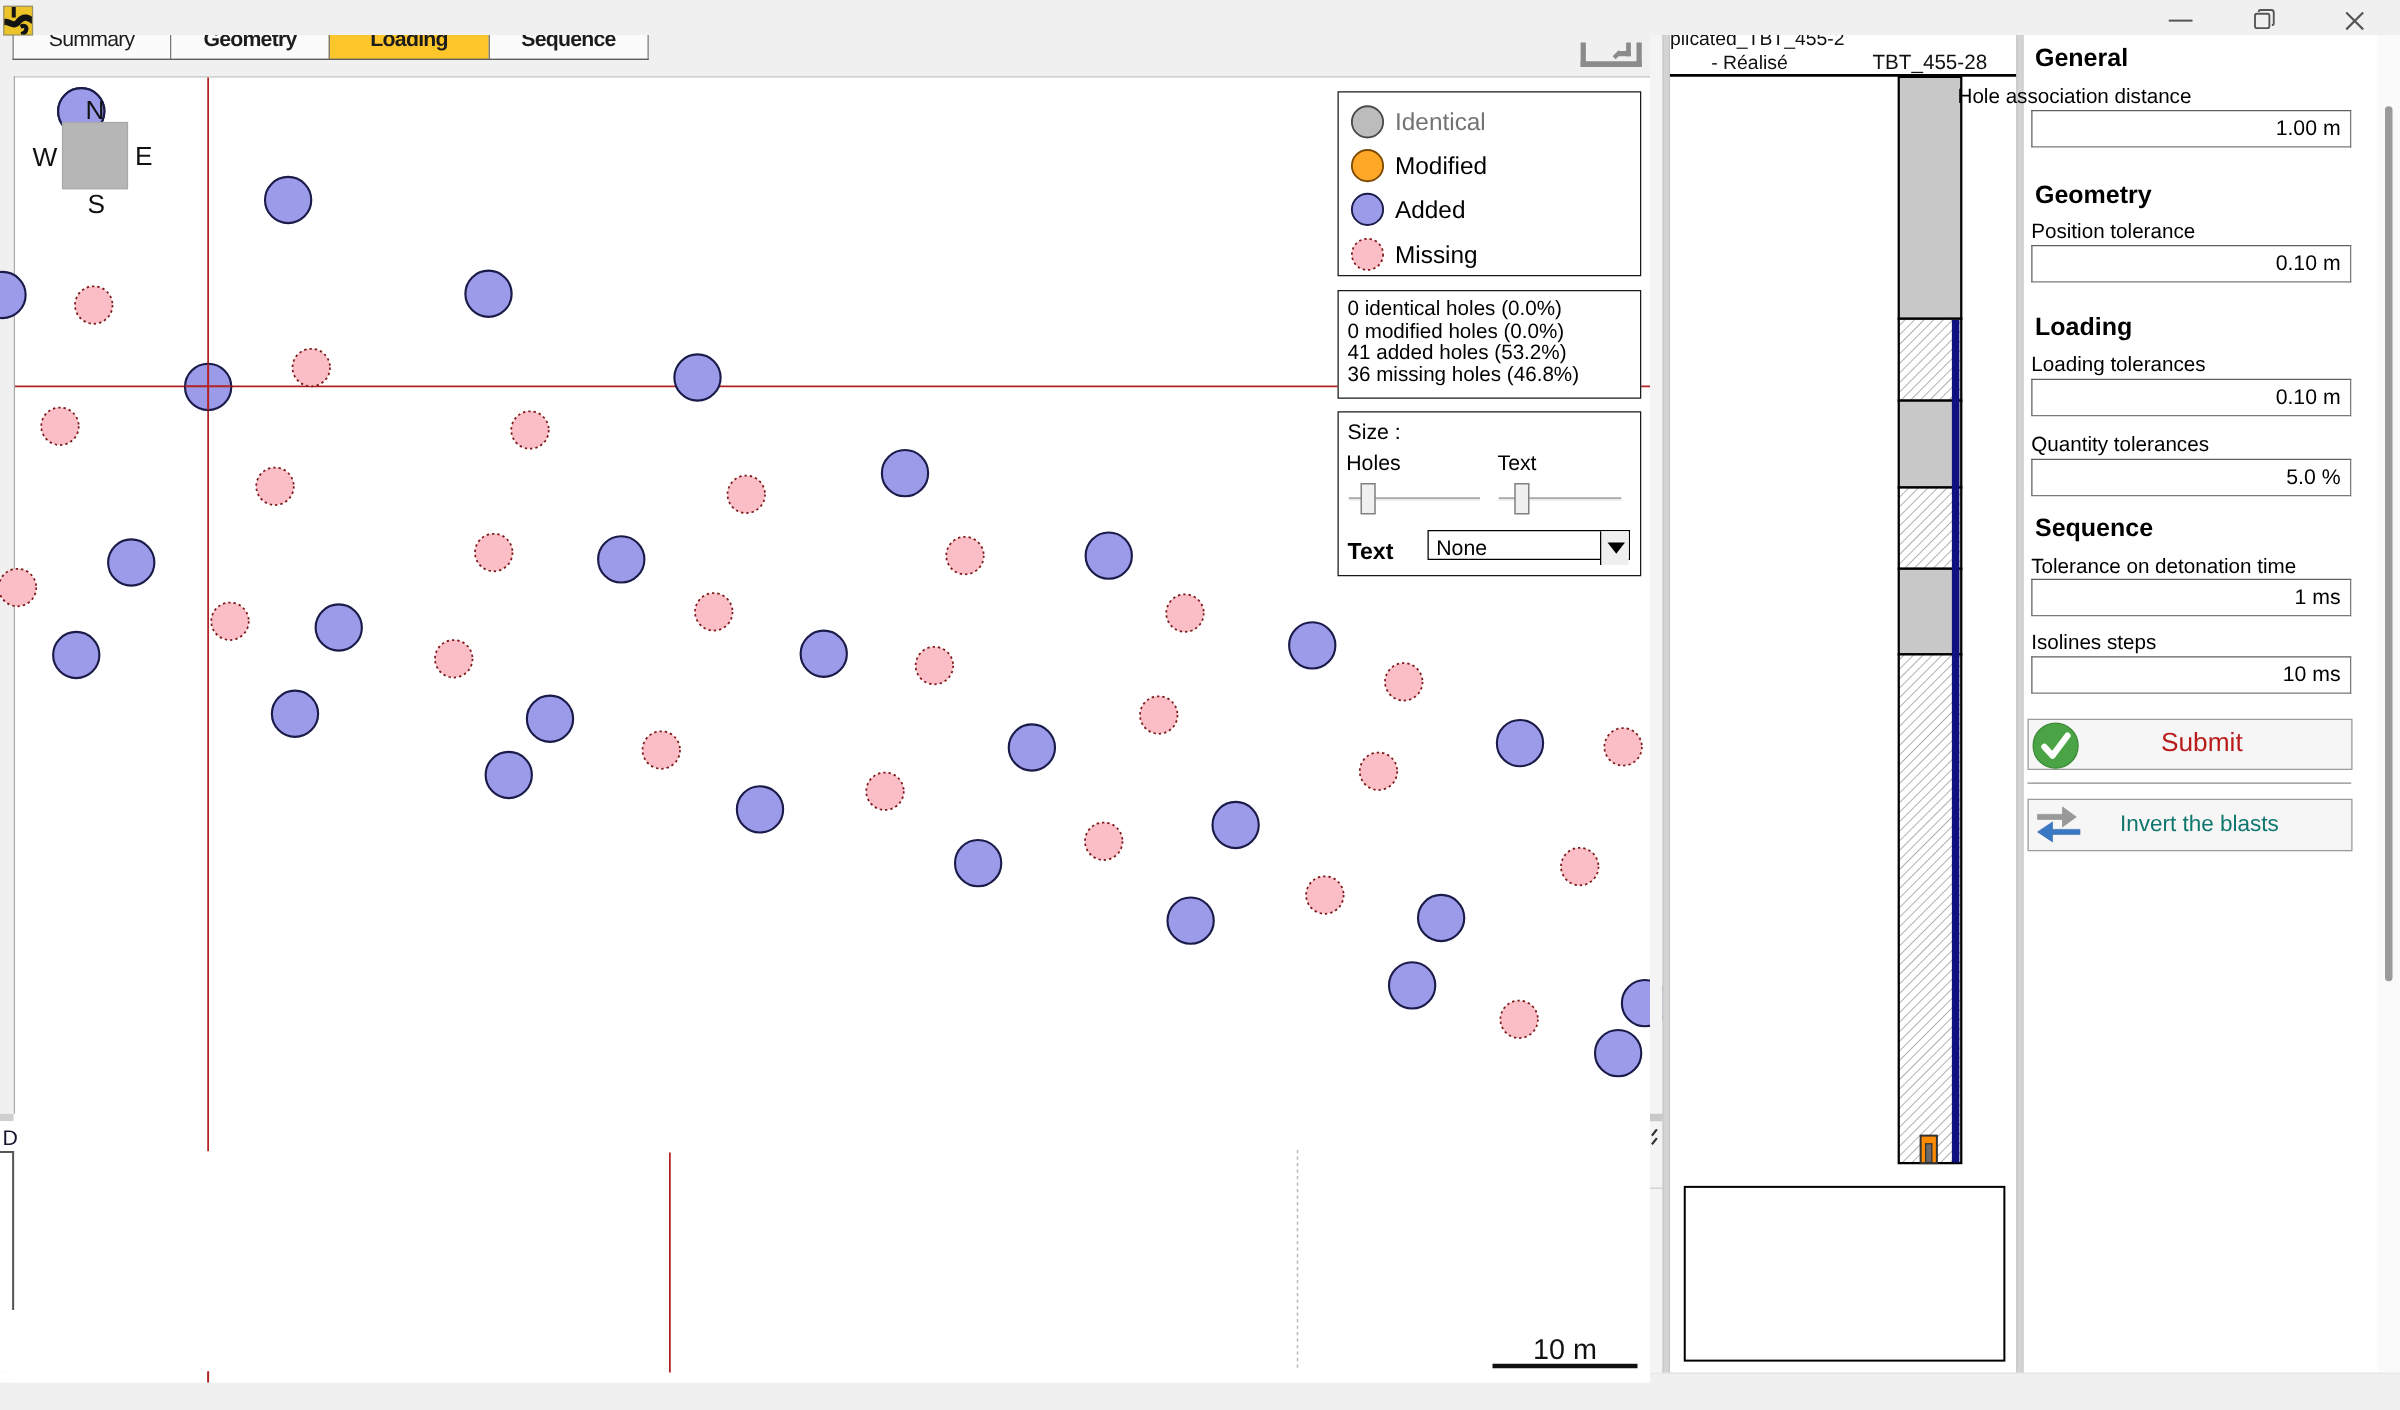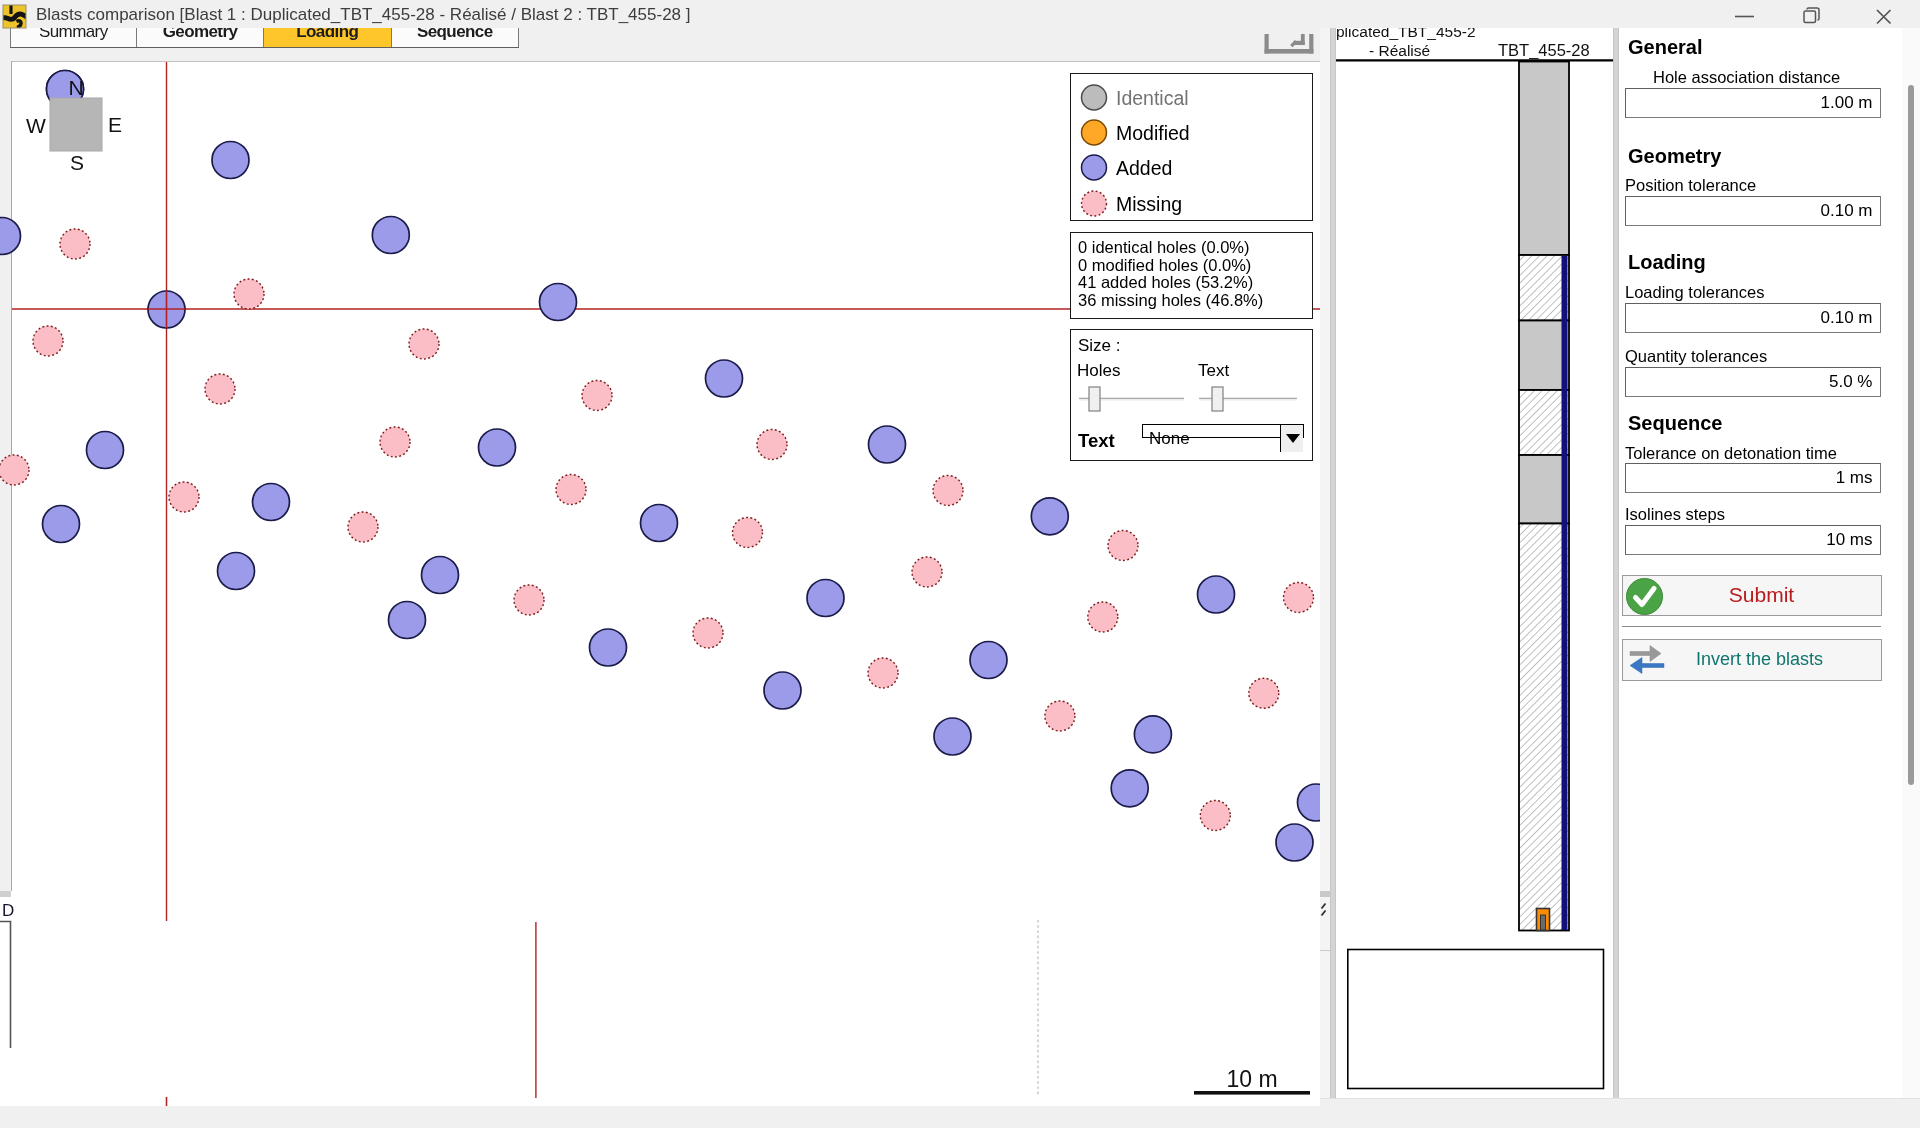--- a/index.html
+++ b/index.html
@@ -149,21 +149,21 @@
  <div class="abs" style="left:127px;top:31px;font-size:17px">Text</div>
  <svg width="240" height="128" style="position:absolute;left:0;top:0">
   <line x1="8" y1="68.5" x2="113" y2="68.5" stroke="#a8a8a8" stroke-width="1.6"></line>
   <line x1="8" y1="70" x2="113" y2="70" stroke="#efefef" stroke-width="1.4"></line>
   <rect x="18" y="57" width="11" height="24" fill="#f0f0f0" stroke="#808080" stroke-width="1.2"></rect>
   <line x1="128" y1="68.5" x2="226" y2="68.5" stroke="#a8a8a8" stroke-width="1.6"></line>
   <line x1="128" y1="70" x2="226" y2="70" stroke="#efefef" stroke-width="1.4"></line>
   <rect x="141" y="57" width="11" height="24" fill="#f0f0f0" stroke="#808080" stroke-width="1.2"></rect>
  </svg>
  <div class="abs" style="left:7px;top:100px;font-size:18.5px;font-weight:700">Text</div>
- <div class="abs" style="left:71px;top:94px;width:162px;height:14px;background:#fff;border:1.6px solid #000">
+ <div class="abs" style="left:71px;top:94px;width:162px;height:24px;background:#fff;border:1.6px solid #000">
    <div class="abs" style="left:6px;top:4px;font-size:17px">None</div>
    <div class="abs" style="right:0;top:0;width:23px;height:27px;background:#efefef;border-left:1.6px solid #000">
      <div class="abs" style="left:4.5px;top:9px;width:0;height:0;border-left:7px solid transparent;border-right:7px solid transparent;border-top:9px solid #000"></div>
    </div>
  </div>
 </div>
 
 <div class="abs" style="left:1320px;top:28px;width:10px;height:1070px;background:#f4f4f4"></div>
 <div class="abs" style="left:1330px;top:28px;width:6px;height:1070px;background:#d4d4d4;border-left:1px solid #c6c6c6;border-right:1px solid #c6c6c6"></div>
 <div class="abs" style="left:1613px;top:28px;width:5.5px;height:1070px;background:#d4d4d4;border-left:1px solid #c6c6c6;border-right:1px solid #c6c6c6"></div>
@@ -180,21 +180,21 @@
   <div class="abs" style="left:0;top:-5px;font-size:15.5px;color:#111">plicated_TBT_455-2</div>
   <div class="abs" style="left:33px;top:13.5px;font-size:15.5px;color:#111">- Réalisé</div>
 </div>
 <div class="abs" style="left:1498px;top:41px;font-size:16.5px;color:#111">TBT_455-28</div>
 
 <div class="abs" style="left:1618.5px;top:28px;width:283px;height:1070px;background:#fff"></div>
 <div class="abs" style="left:1902px;top:28px;width:18px;height:1070px;background:#fafafa"></div>
 <div class="abs" style="left:1908px;top:85px;width:6px;height:700px;background:#9a9a9a;border-radius:3px"></div>
 
 <div class="abs" style="left:1628px;top:36px;font-size:20px;font-weight:700;color:#000">General</div>
-<div class="abs" style="left:1653px;top:68px;font-size:16.5px">Hole association distance</div>
+<div class="abs" style="left:1566px;top:68px;font-size:16.5px">Hole association distance</div>
 <div class="abs" style="left:1624.5px;top:88px;width:256px;height:29.5px;background:#fff;border:1px solid #7a7a7a;border-top:1.6px solid #606060;border-left:1.6px solid #606060;font-size:17px;text-align:right;line-height:27px;padding-right:7px">1.00 m</div>
 
 <div class="abs" style="left:1628px;top:145px;font-size:20px;font-weight:700;color:#000">Geometry</div>
 <div class="abs" style="left:1625px;top:176px;font-size:16.5px">Position tolerance</div>
 <div class="abs" style="left:1624.5px;top:196px;width:256px;height:29.5px;background:#fff;border:1px solid #7a7a7a;border-top:1.6px solid #606060;border-left:1.6px solid #606060;font-size:17px;text-align:right;line-height:27px;padding-right:7px">0.10 m</div>
 
 <div class="abs" style="left:1628px;top:251px;font-size:20px;font-weight:700;color:#000">Loading</div>
 <div class="abs" style="left:1625px;top:283px;font-size:16.5px">Loading tolerances</div>
 <div class="abs" style="left:1624.5px;top:303px;width:256px;height:29.5px;background:#fff;border:1px solid #7a7a7a;border-top:1.6px solid #606060;border-left:1.6px solid #606060;font-size:17px;text-align:right;line-height:27px;padding-right:7px">0.10 m</div>
 <div class="abs" style="left:1625px;top:347px;font-size:16.5px">Quantity tolerances</div>
@@ -236,20 +236,19 @@
           <rect x="1.5" y="1.5" width="22" height="22"></rect>
         </clipPath>
       </defs>
    <rect x="1" y="1" width="23" height="23" fill="#edc32a" stroke="#99906a" stroke-width="1"></rect>
    <g clip-path="url(#icp)" stroke="#131313" fill="none">
      <path d="M-2 16 C4 9, 8 20, 13 13 C17 8, 21 10, 26 14" stroke-width="5"></path>
      <path d="M9 0 L9 10" stroke-width="3.2"></path>
      <path d="M14.5 17.5 C20 14.5, 21 21.5, 15 23.5" stroke-width="3.4"></path>
    </g>
  </svg>
- <div class="abs" style="left:36px;top:0;height:28px;line-height:29px;font-size:17px;color:#3d3d3d">Blasts comparison [Blast 1 : Duplicated_TBT_455-28 - Réalisé / Blast 2 : TBT_455-28 ]</div>
  <svg width="200" height="28" style="position:absolute;left:1720px;top:0">
    <line x1="15" y1="16.5" x2="34" y2="16.5" stroke="#555" stroke-width="1.6"></line>
    <rect x="84" y="11" width="11.5" height="11.5" fill="none" stroke="#555" stroke-width="1.5" rx="1.5"></rect>
    <path d="M87 9.5 A 1.5 1.5 0 0 1 88.5 8 L 97 8 A 2 2 0 0 1 99 10 L 99 18.5 A 1.5 1.5 0 0 1 97.5 20" fill="none" stroke="#555" stroke-width="1.5"></path>
    <path d="M157 10 L170.5 23.5 M170.5 10 L157 23.5" stroke="#555" stroke-width="1.7"></path>
  </svg>
 </div>
 
 </body></html>

